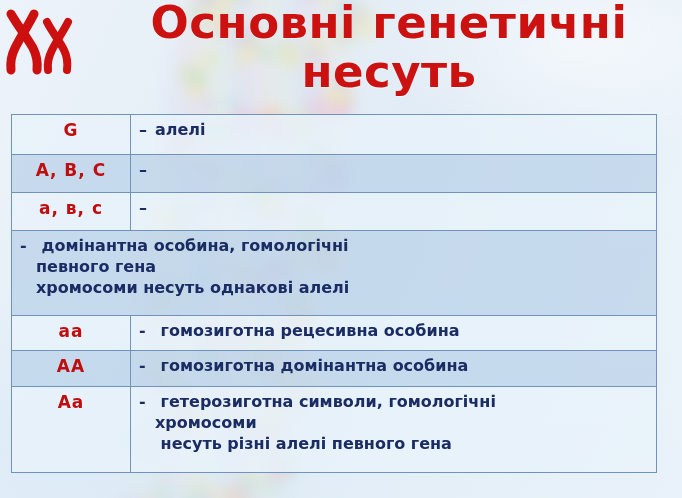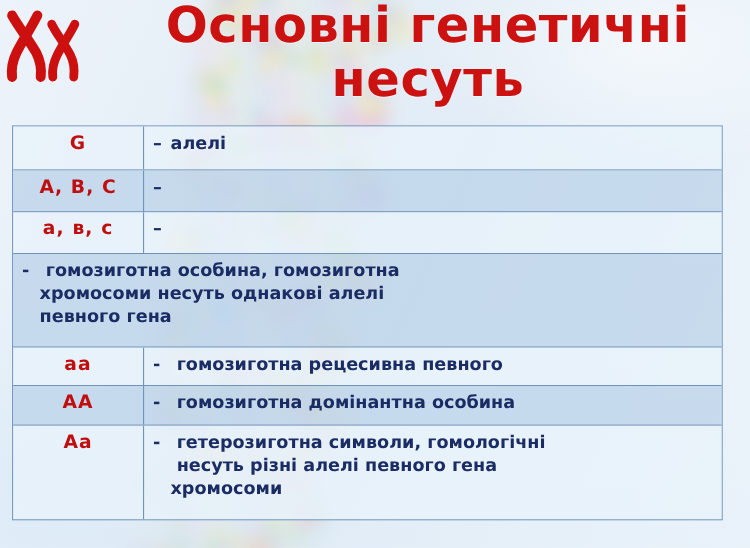--- a/index.html
+++ b/index.html
@@ -347,48 +347,48 @@
     <div class="trow odd h3">
       <div class="csym">а, в, с</div>
       <div class="cdesc">
         <span class="dash">–</span>
       </div>
     </div>
     <div class="trow even h4">
       <div class="cdesc">
         <span class="dash">-</span>
         <span class="dtext">
-          <span class="dl"> гомозиготна особина, гомозиготна</span>
+          <span class="dl"> домінантна особина, гомологічні</span>
+          <span class="dl">певного гена</span>
           <span class="dl">хромосоми несуть однакові алелі</span>
-          <span class="dl">певного гена</span>
         </span>
       </div>
     </div>
     <div class="trow odd h5">
       <div class="csym">аа</div>
       <div class="cdesc">
         <span class="dash">-</span>
         <span class="dtext">
-          <span class="dl"> гомозиготна рецесивна певного</span>
+          <span class="dl"> гомозиготна рецесивна особина</span>
         </span>
       </div>
     </div>
     <div class="trow even h6">
       <div class="csym">АА</div>
       <div class="cdesc">
         <span class="dash">-</span>
         <span class="dtext">
           <span class="dl"> гомозиготна домінантна особина</span>
         </span>
       </div>
     </div>
     <div class="trow odd h7">
       <div class="csym">Аа</div>
       <div class="cdesc">
         <span class="dash">-</span>
         <span class="dtext">
           <span class="dl"> гетерозиготна символи, гомологічні</span>
+          <span class="dl">хромосоми</span>
           <span class="dl"> несуть різні алелі певного гена</span>
-          <span class="dl">хромосоми</span>
         </span>
       </div>
     </div>
   </div>
 
 </body></html>

